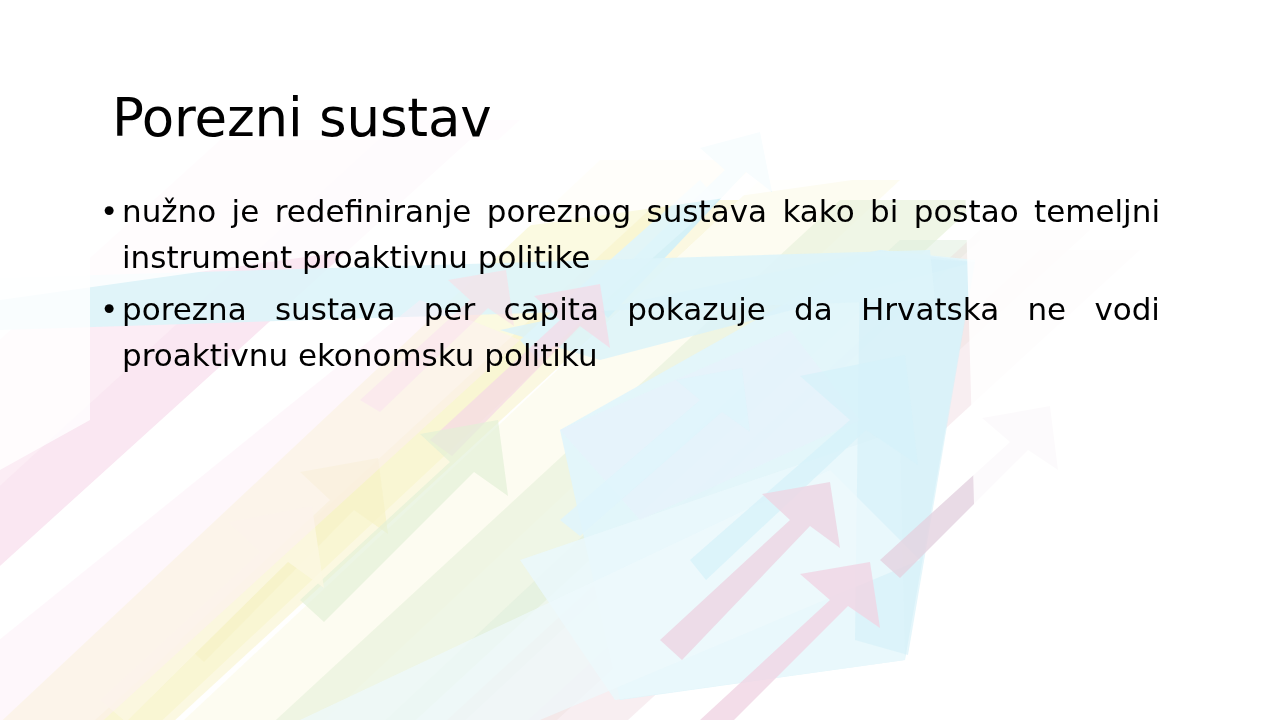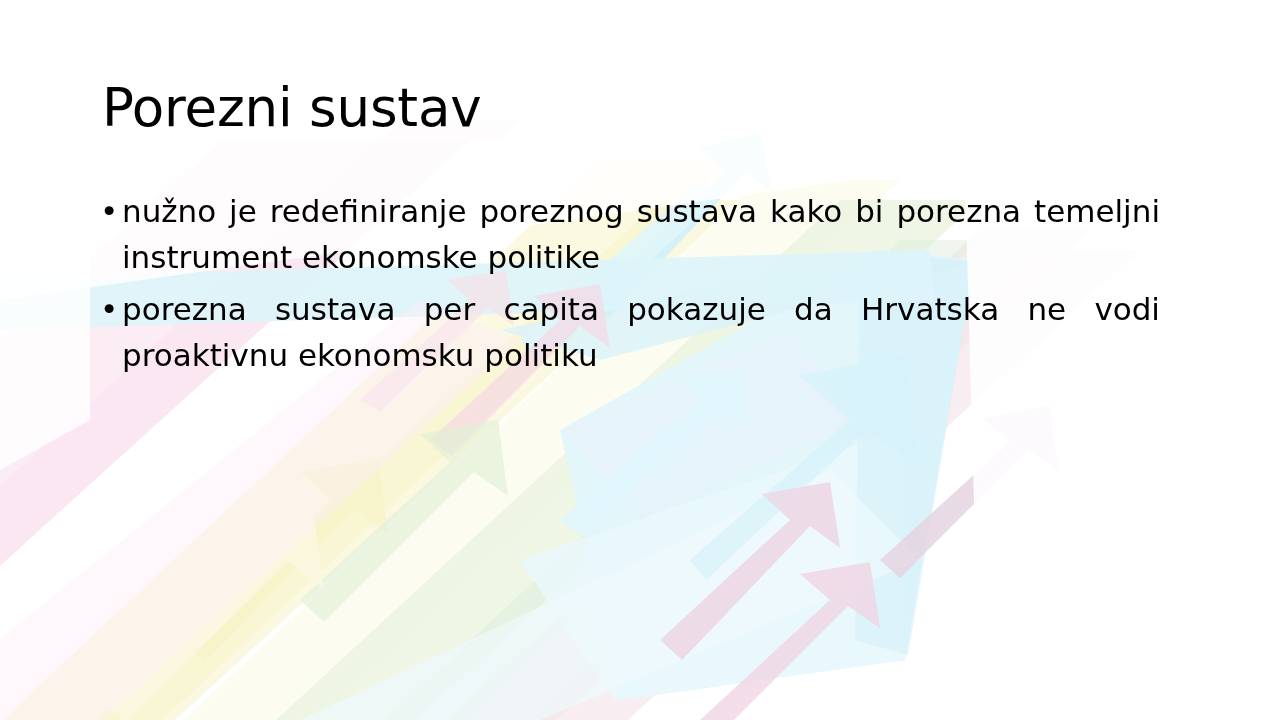--- a/index.html
+++ b/index.html
@@ -49,21 +49,21 @@
     z-index: 2;
   }
 
   #title-block {
     position: absolute;
     left: 94px;
     top: 68px;
     width: 1090px;
   }
   #slide-title {
-    margin: 8px;
+    margin: 18px;
     font-family: "DejaVu Sans", sans-serif;
     font-weight: 400;
     font-size: 53px;
     line-height: 64px;
     letter-spacing: -0.2px;
     color: #000000;
     white-space: nowrap;
   }
 
   #body-block {
@@ -212,21 +212,21 @@
 
     <div id="title-block">
       <h1 id="slide-title">Porezni sustav</h1>
     </div>
 
     <div id="body-block">
       <ul class="bullets">
 
         <li>
           <span class="bullet-marker">•</span>
-          <span class="bullet-text">nužno je redefiniranje poreznog sustava kako bi porezna temeljni instrument ekonomske politike</span>
+          <span class="bullet-text">nužno je redefiniranje poreznog sustava kako bi postao temeljni instrument proaktivnu politike</span>
         </li>
 
         <li>
           <span class="bullet-marker">•</span>
           <span class="bullet-text">porezna sustava per capita pokazuje da Hrvatska ne vodi proaktivnu ekonomsku politiku</span>
         </li>
 
       </ul>
     </div>
 

